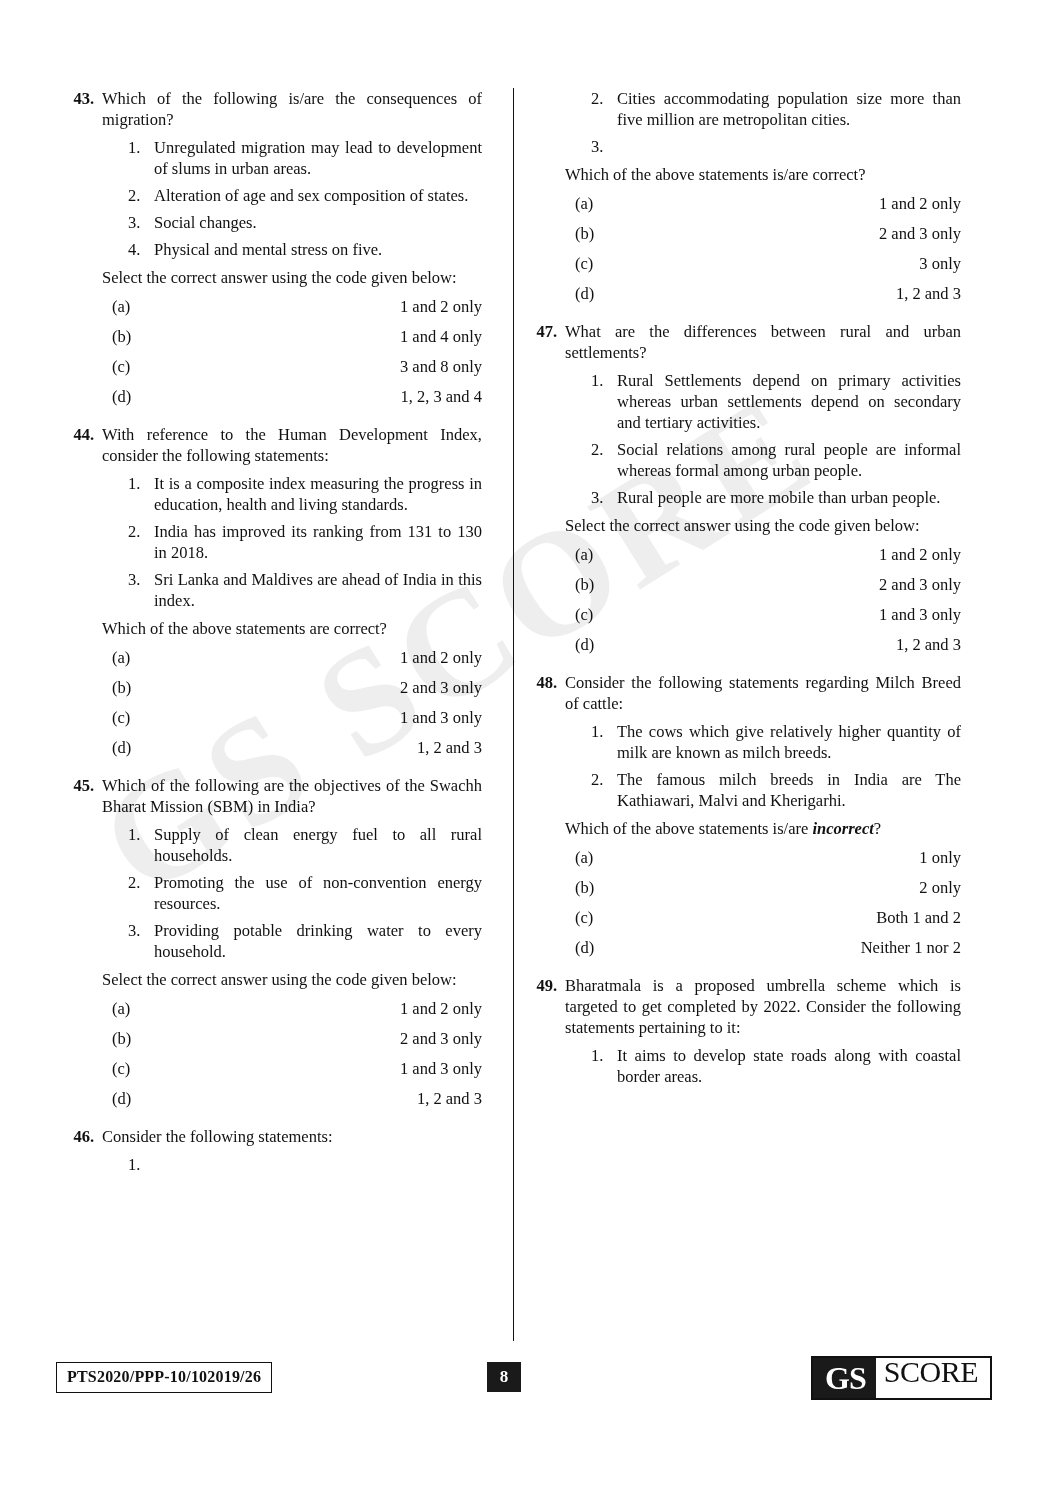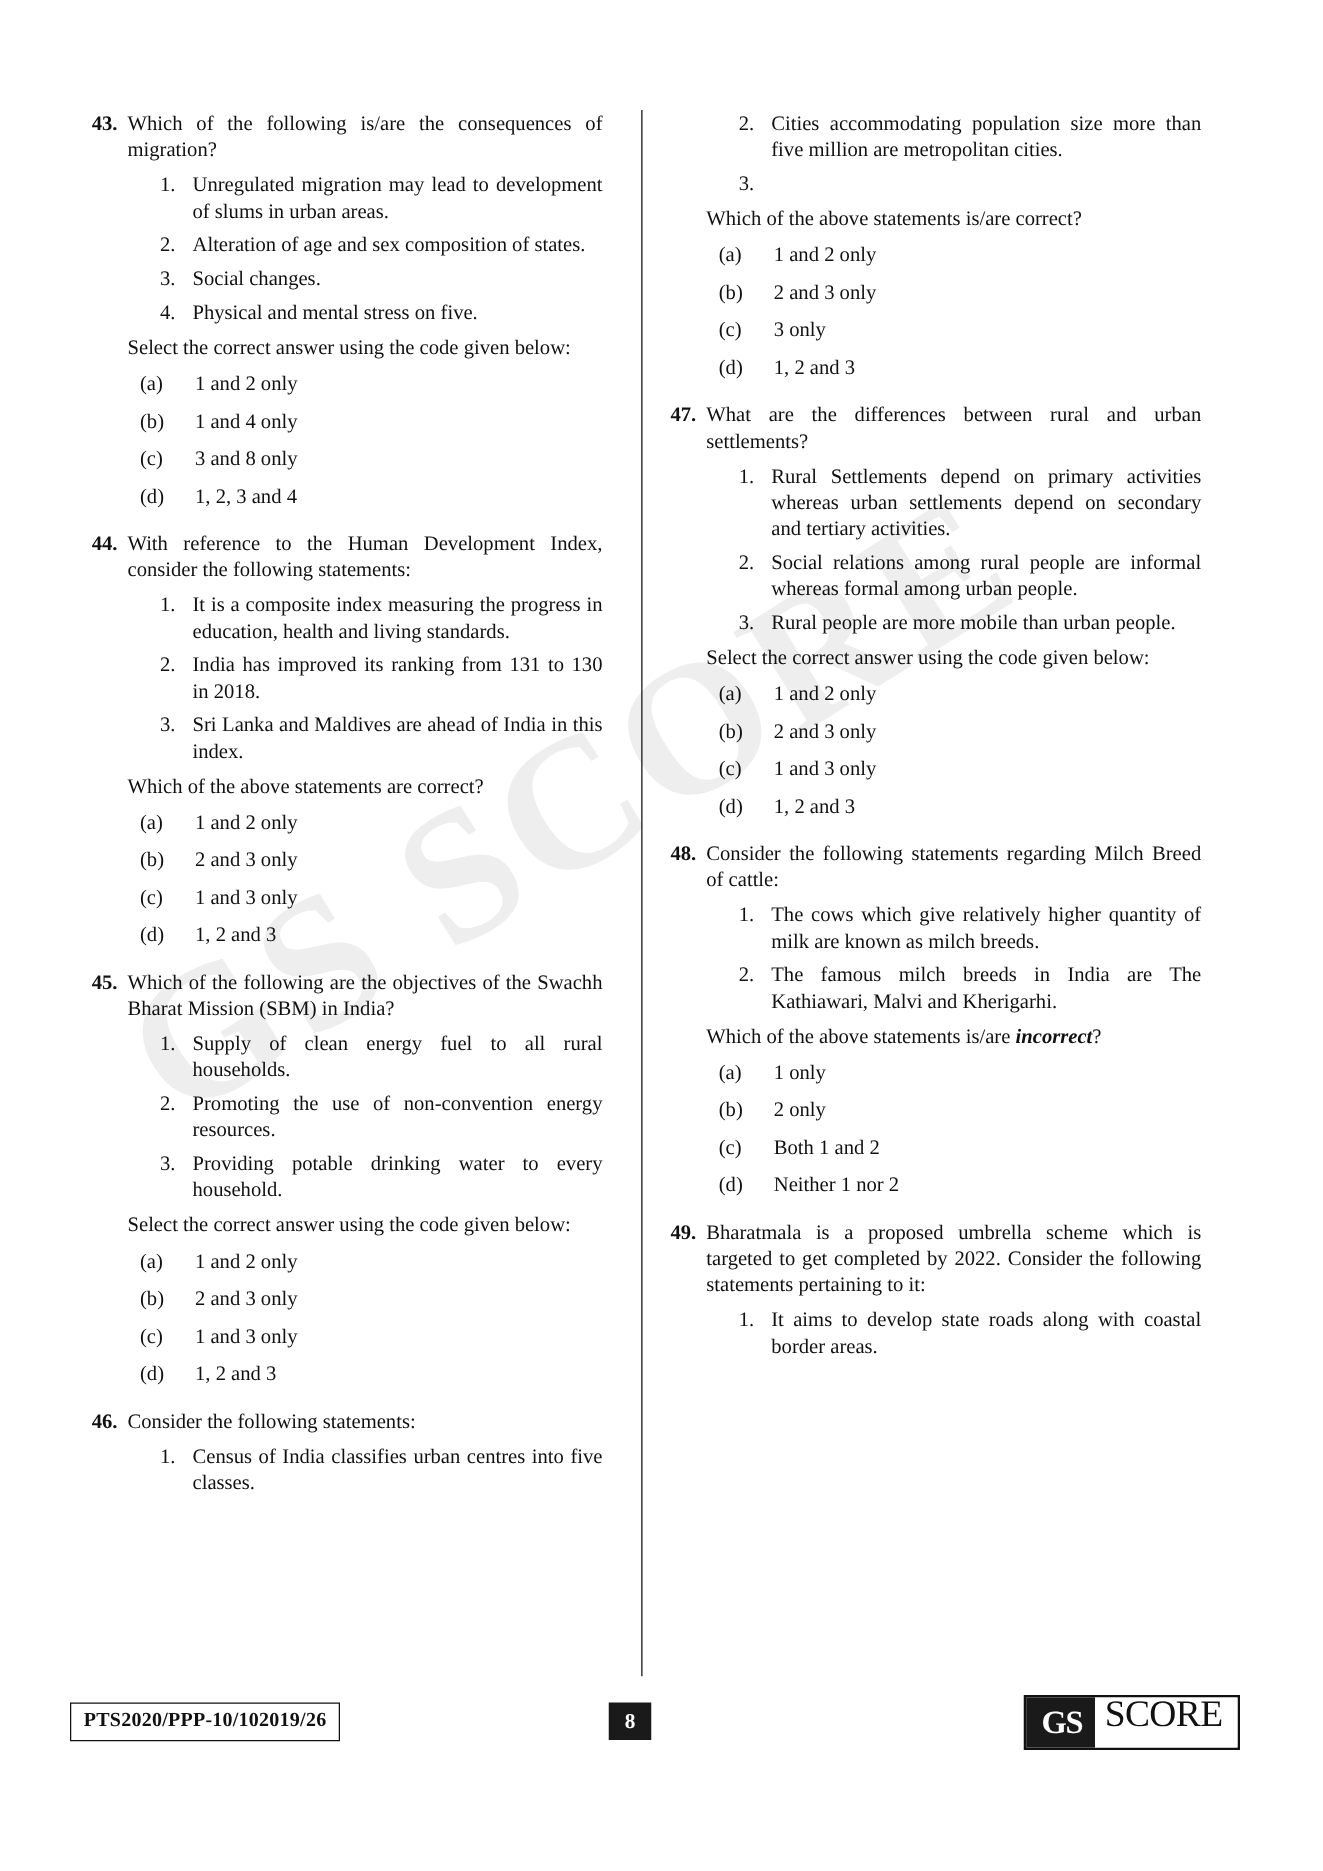--- a/index.html
+++ b/index.html
@@ -106,21 +106,21 @@
     display: flex;
     font-size: 16.5px;
     line-height: 21px;
     margin-bottom: 9px;
     padding-left: 10px;
   }
   .opt .k {
     width: 44px;
     flex: 0 0 44px;
   }
-  .opt .v { flex: 1; }
+  .opt .v { flex: 1; text-align: right; }
   em.bi { font-style: italic; font-weight: bold; }
 
   .footer-code {
     position: absolute;
     left: 56px;
     top: 1362px;
     border: 1.5px solid #111;
     padding: 5px 10px 6px 10px;
     font-size: 16px;
     font-weight: bold;
@@ -148,21 +148,21 @@
     height: 40px;
     display: flex;
     align-items: stretch;
     border: 2px solid #111;
   }
   .logo .gs {
     background: #1a1a1a;
     color: #fff;
     font-family: "Liberation Serif", serif;
     font-weight: bold;
-    font-size: 26px;
+    font-size: 32px;
     padding: 0 10px 0 12px;
     display: flex;
     align-items: center;
     letter-spacing: -1px;
   }
   .logo .score {
     background: #fff;
     color: #111;
     font-family: "Liberation Serif", serif;
     font-weight: normal;
@@ -308,21 +308,20 @@
         </div>
       </div>
 
       <div class="q">
         <div class="qnum">46.</div>
         <div class="qbody">
           <div class="qtext">Consider the following statements:</div>
           <div class="stmts">
             <div class="stmt">
               <span class="n">1.</span>
-              <span class="t">Census of India classifies urban centres into five classes.</span>
             </div>
           </div>
         </div>
       </div>
 
     </div>
 
     <div class="divider"></div>
 
     <div class="col col-right">

